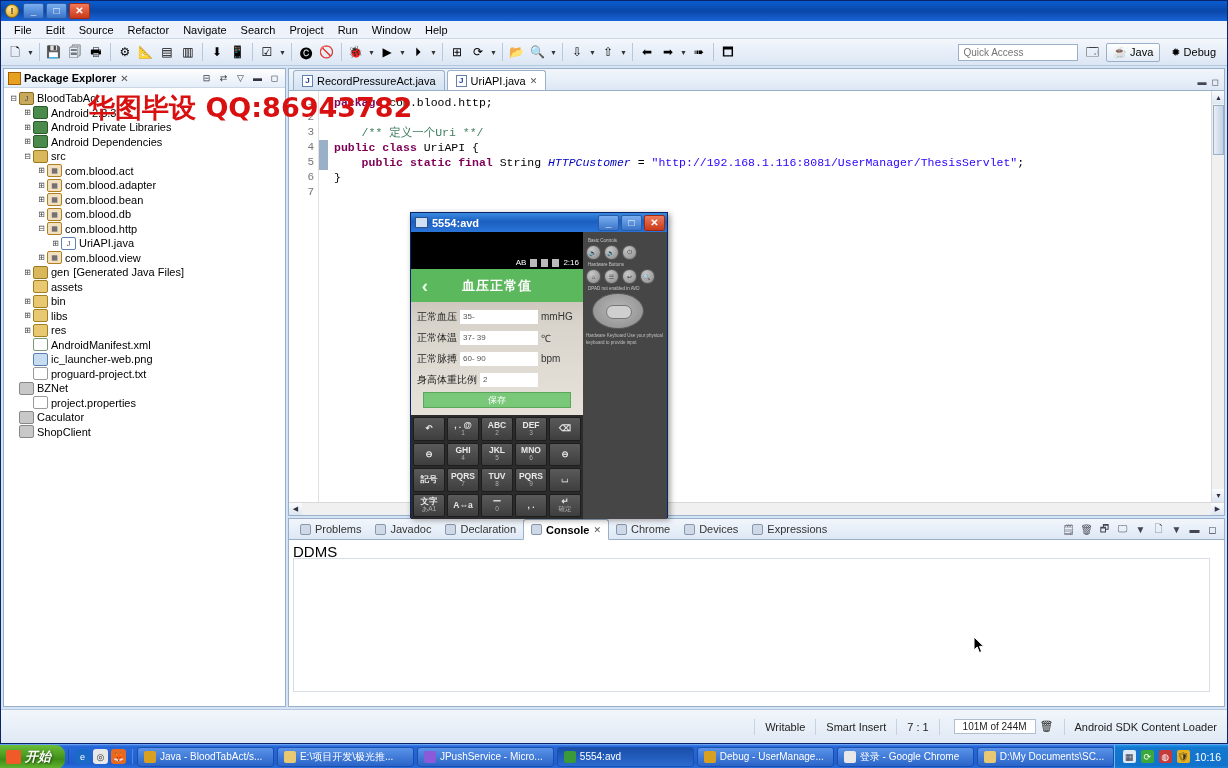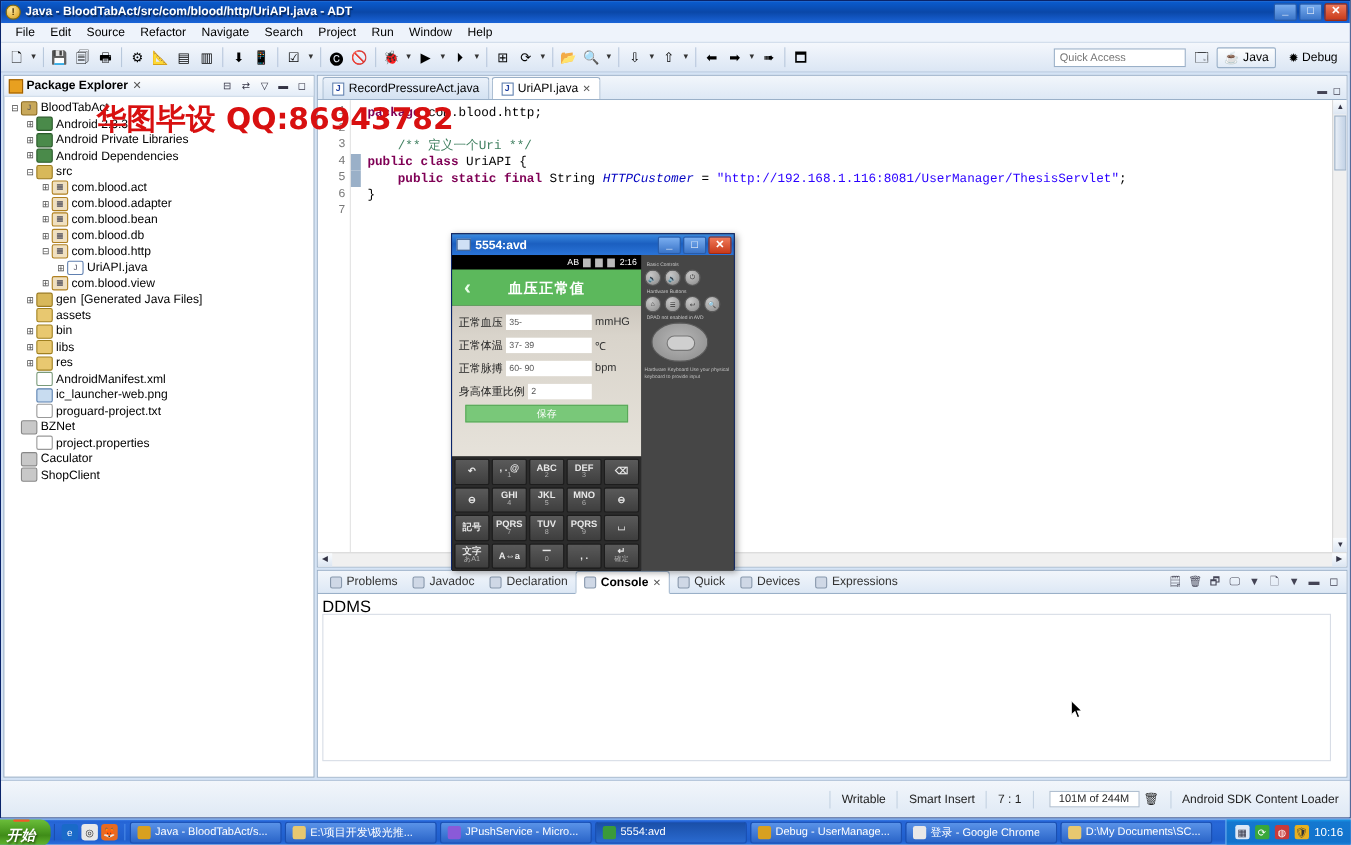--- a/index.html
+++ b/index.html
@@ -120,21 +120,21 @@
 
   
   #emu { position:absolute; left:410px; top:212px; width:258px; height:306px;
      border:1px solid #0a246a; background:#3c3c3c; box-shadow:2px 2px 6px rgba(0,0,0,.4); z-index:40;}
   #emu .etitle { height:19px; background:linear-gradient(180deg,#3a8ae0 0%,#1b5fc0 45%,#2a74d8 100%);
      display:flex; align-items:center; padding:0 2px 0 4px; color:#fff; font-weight:bold; font-size:11px;}
   #emu .etitle .eic { width:13px;height:11px;background:#cfe0f5;border:1px solid #2a5088; margin-right:4px;}
   #emu .escreenrow { display:flex; height:287px; }
   .phone { width:172px; background:#000; display:flex; flex-direction:column;}
   .android-status { height:13px; background:#000; display:flex; align-items:center;
-     justify-content:flex-end; gap:4px; padding-right:4px; color:#fff; font-size:8px;}
+     justify-content:flex-end; gap:4px; padding-right:4px; color:#fff; font-size:8px;margin-top:24px;}
   .asi { width:7px;height:8px; background:#bbb; display:inline-block;}
   .appbar { height:33px; background:#5cb85c; display:flex; align-items:center; color:#fff;}
   .appbar .back { width:28px; text-align:center; font-size:19px; color:#eaffea; font-weight:bold;}
   .appbar .at { flex:1; text-align:center; font-size:13px; font-weight:bold;
     letter-spacing:1px; margin-right:28px; color:#fff;}
   .formarea { flex:1; background:linear-gradient(180deg,#cdc7be 0%,#d9d4cb 20%,#e6e2da 100%);
      padding:6px 6px 0 6px;}
   .frow { display:flex; align-items:center; height:17px; margin-bottom:4px; gap:3px;}
   .frow .flab { font-size:10px; color:#222; white-space:nowrap;}
   .frow .finp { flex:1; height:14px; background:#fff; border:none; font-size:8px;
@@ -167,21 +167,21 @@
   .wm { position:absolute; left:88px; top:90px; z-index:70; font-size:27px; font-weight:bold;
     color:#d81010; font-family:"DejaVu Sans", sans-serif; white-space:nowrap; pointer-events:none;}
 
   
   #taskbar { position:absolute; left:0; top:744px; width:1228px; height:24px;
     background:linear-gradient(180deg,#3a7de8 0%,#2463d4 9%,#2868d8 18%,#1f5ecc 80%,#2a70e0 100%);
     display:flex; align-items:center; z-index:80; border-top:1px solid #6aa0f0;}
   .startbtn { height:24px; display:flex; align-items:center; gap:4px; padding:0 14px 0 6px;
     background:linear-gradient(180deg,#6bbd3a 0%,#4a9a20 45%,#3f8c18 60%,#64b832 100%);
     color:#fff; font-weight:bold; font-style:italic; font-size:13px;
-    border-radius:0 9px 9px 0; text-shadow:1px 1px 2px rgba(0,0,0,.5);flex-direction:column;}
+    border-radius:0 9px 9px 0; text-shadow:1px 1px 2px rgba(0,0,0,.5);}
   .startbtn .flag { width:15px;height:14px; background:
      linear-gradient(135deg,#f05a28 50%, #f05a28 50%); border-radius:2px; position:relative;}
   .qlaunch { display:flex; align-items:center; gap:3px; padding:0 6px; margin-left:3px;
     border-left:1px solid #1a4fb0; border-right:1px solid #4a8ae8;}
   .qli { width:15px;height:15px; border-radius:3px; display:inline-flex;
      align-items:center;justify-content:center; font-size:9px; color:#fff;}
   .tasks { flex:1; display:flex; align-items:center; gap:3px; padding-left:4px; overflow:hidden;}
   .task { height:20px; min-width:110px; max-width:150px; flex:0 1 138px; display:flex; align-items:center; gap:4px;
      padding:0 6px; background:linear-gradient(180deg,#5a93e8,#2a64c8); color:#fff; font-size:10px;
      border:1px solid #1a4fb0; border-radius:3px; white-space:nowrap; overflow:hidden;}
@@ -194,21 +194,20 @@
   .tri { width:13px;height:13px; display:inline-flex;align-items:center;justify-content:center;
     font-size:9px; border-radius:2px;}
 </style>
 </head>
 <body>
 
 <div id="app">
 
   <div class="titlebar">
     <div class="ticon">!</div>
-    <div class="tt">Java - BloodTabAct/src/com/blood/http/UriAPI.java - ADT</div>
     <div class="wbtns">
       <div class="wbtn">_</div>
       <div class="wbtn">□</div>
       <div class="wbtn close">✕</div>
     </div>
   </div>
 
   <div class="menubar" id="menubar">
       <span>File</span>
       <span>Edit</span>
@@ -497,21 +496,21 @@
               <span style="width: 11px; height: 11px; display: inline-block; background: rgb(207, 216, 230); border: 1px solid rgb(136, 152, 172); border-radius: 2px;"></span>
               <span>Declaration</span>
             </div>
             <div class="ctab active">
               <span style="width: 11px; height: 11px; display: inline-block; background: rgb(207, 216, 230); border: 1px solid rgb(136, 152, 172); border-radius: 2px;"></span>
               <span>Console</span>
               <span style="font-size: 9px; color: rgb(85, 85, 85); font-weight: normal;">✕</span>
             </div>
             <div class="ctab">
               <span style="width: 11px; height: 11px; display: inline-block; background: rgb(207, 216, 230); border: 1px solid rgb(136, 152, 172); border-radius: 2px;"></span>
-              <span>Quick</span>
+              <span>Chrome</span>
             </div>
             <div class="ctab">
               <span style="width: 11px; height: 11px; display: inline-block; background: rgb(207, 216, 230); border: 1px solid rgb(136, 152, 172); border-radius: 2px;"></span>
               <span>Devices</span>
             </div>
             <div class="ctab">
               <span style="width: 11px; height: 11px; display: inline-block; background: rgb(207, 216, 230); border: 1px solid rgb(136, 152, 172); border-radius: 2px;"></span>
               <span>Expressions</span>
             </div>
             <span class="ctools">

